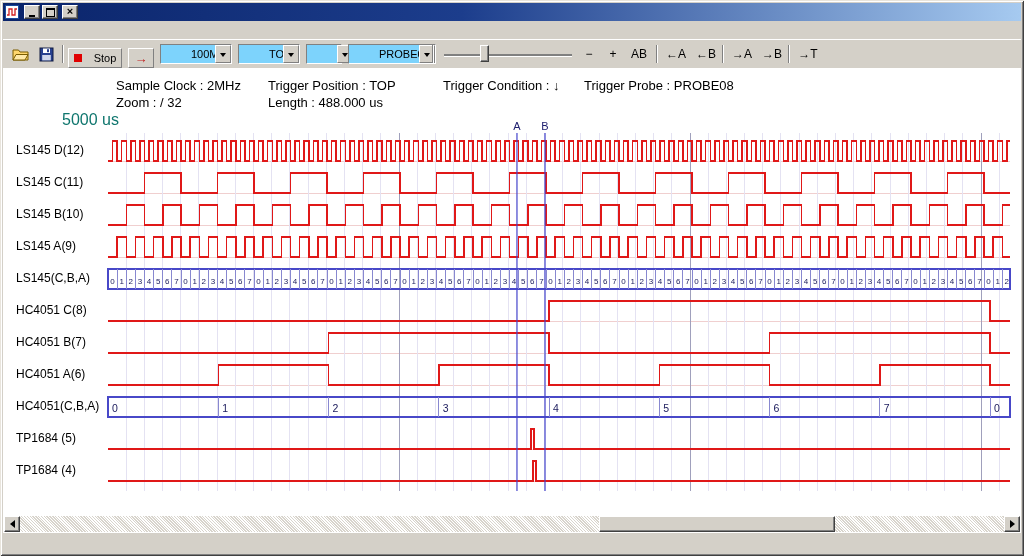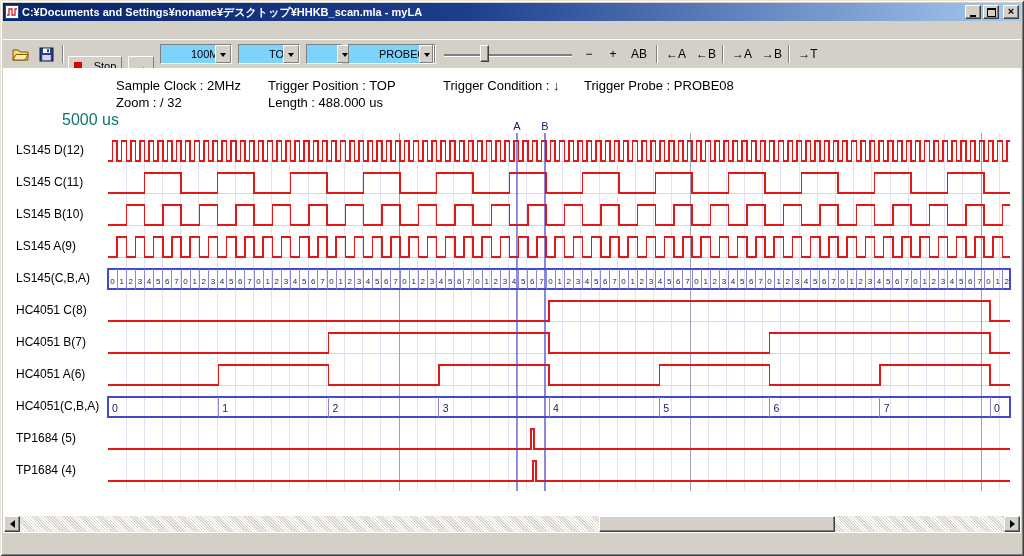--- a/index.html
+++ b/index.html
@@ -25,21 +25,21 @@
   .glyph-close{font-size:11px;font-weight:bold;line-height:1;margin-top:-1px;}
   
   .menubar{position:absolute;left:3px;top:21px;right:3px;height:18px;display:flex;
            align-items:center;font-size:12px;padding-left:2px;box-sizing:border-box;}
   .menu-item{padding:1px 7px;white-space:nowrap;}
   
   .toolbar{position:absolute;left:3px;top:39px;right:3px;height:29px;
            border-top:1px solid #fff;box-sizing:border-box;}
   .tb-icon-btn{position:absolute;top:3px;width:24px;height:22px;display:flex;
                align-items:center;justify-content:center;}
-  .tb-btn{position:absolute;top:16px;height:20px;background:#d4d0c8;border:1px solid;
+  .tb-btn{position:absolute;top:8px;height:20px;background:#d4d0c8;border:1px solid;
           border-color:#fff #808080 #808080 #fff;display:flex;align-items:center;
           justify-content:center;font-size:11px;box-sizing:border-box;gap:12px;}
   .tb-flat{position:absolute;top:4px;height:20px;display:flex;align-items:center;
            justify-content:center;font-size:12px;box-sizing:border-box;white-space:nowrap;}
   .run-btn{color:#c02020;font-weight:bold;font-size:13px;}
   .stop-sq{width:8px;height:8px;background:#e00000;display:inline-block;}
   .tb-sep{position:absolute;top:5px;height:18px;width:0;border-left:1px solid #808080;
           border-right:1px solid #fff;}
   .combo{position:absolute;top:4px;height:20px;background:#7dd3fc;border:1px solid;
          border-color:#808080 #fff #fff #808080;display:flex;box-sizing:border-box;padding-left:27px;}
@@ -89,21 +89,20 @@
 </head>
 <body>
 
 <div class="window">
 
   <div class="titlebar">
     <svg class="app-icon" viewBox="0 0 14 14">
       <rect x="0.5" y="0.5" width="13" height="13" fill="#fff" stroke="#184a9c"></rect>
       <path d="M2 10 h2 v-6 h3 v6 h3 v-6 h2" stroke="#d02020" fill="none" stroke-width="1.3"></path>
     </svg>
-    <span class="title-text">C:¥Documents and Settings¥noname¥デスクトップ¥HHKB_scan.mla - myLA</span>
     <span class="winbtn">
         <span class="glyph-min"></span>
       </span>
     <span class="winbtn">
         <span class="glyph-max"></span>
       </span>
     <span class="winbtn close">
         <span class="glyph-close">×</span>
       </span>
   </div>

